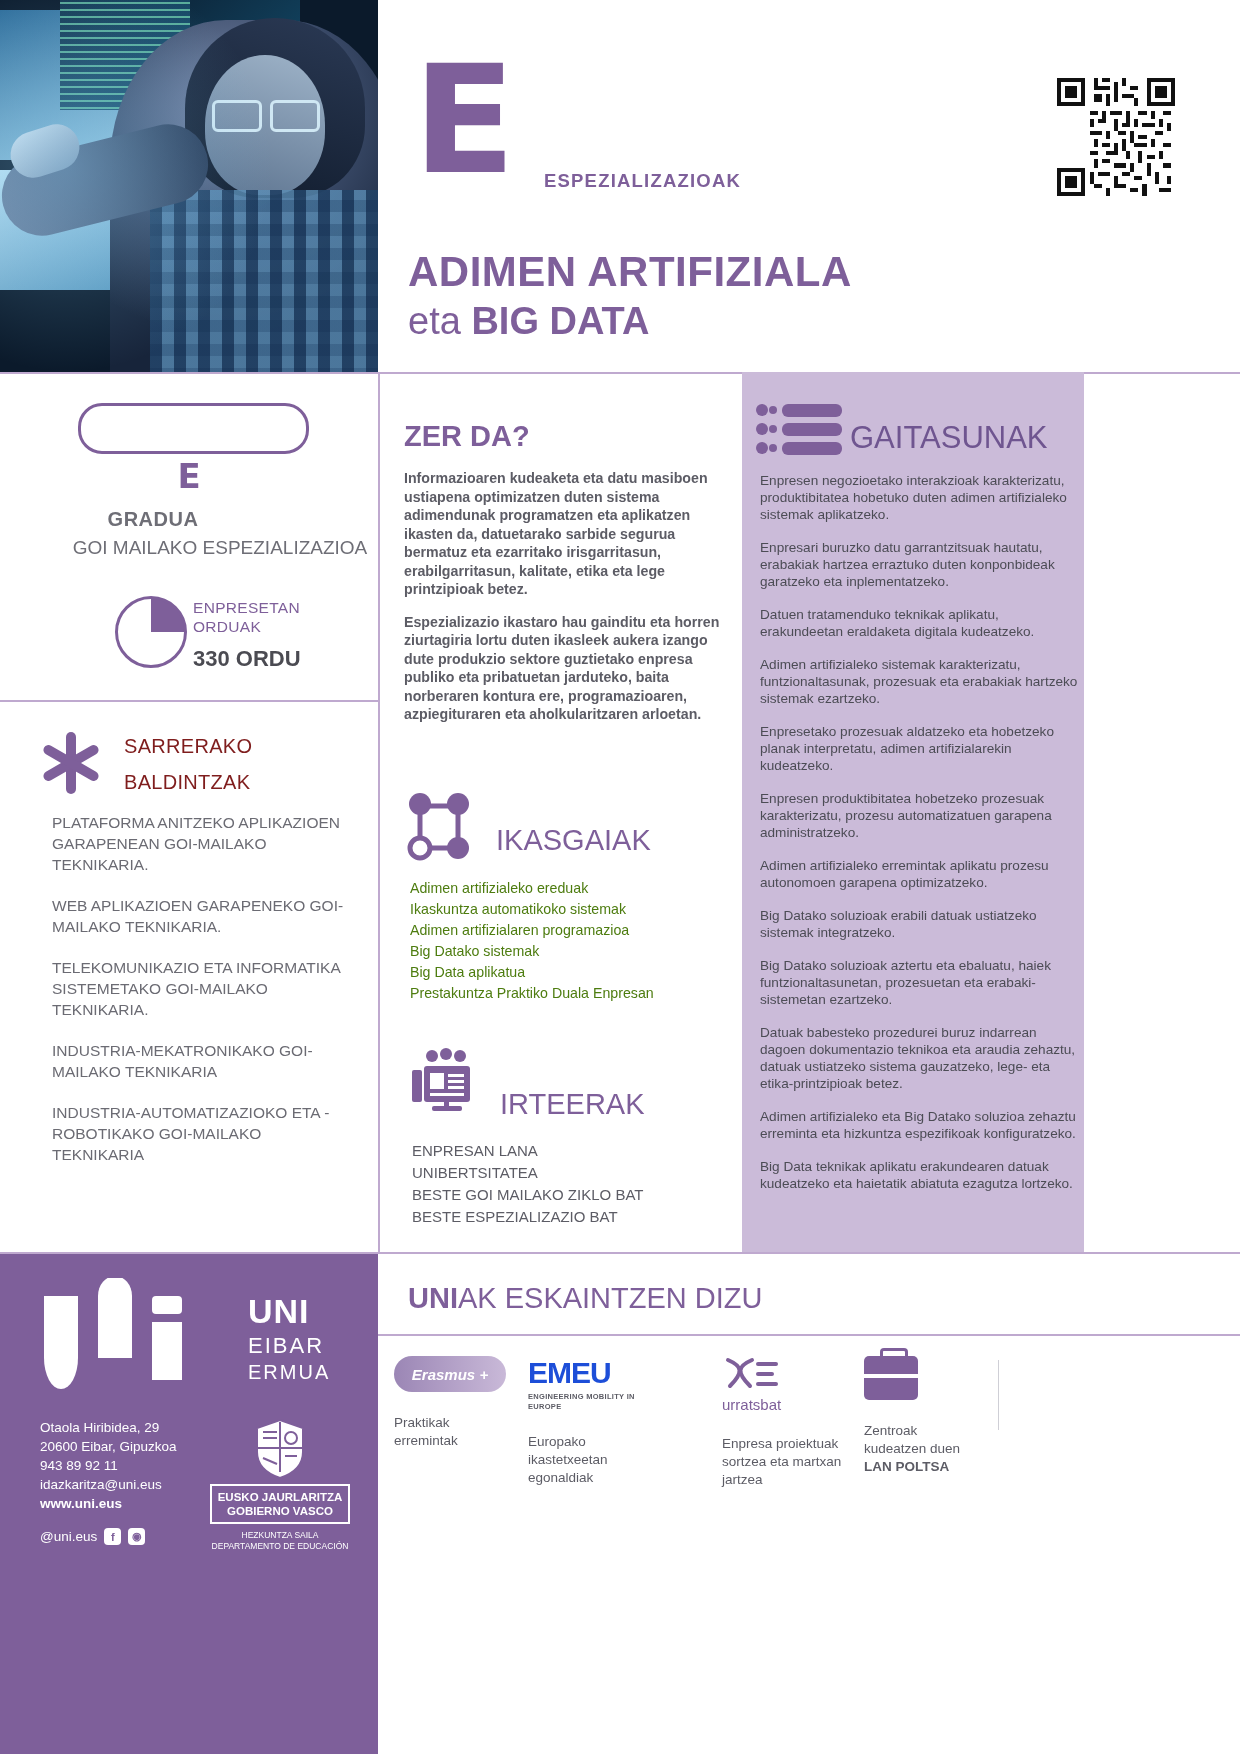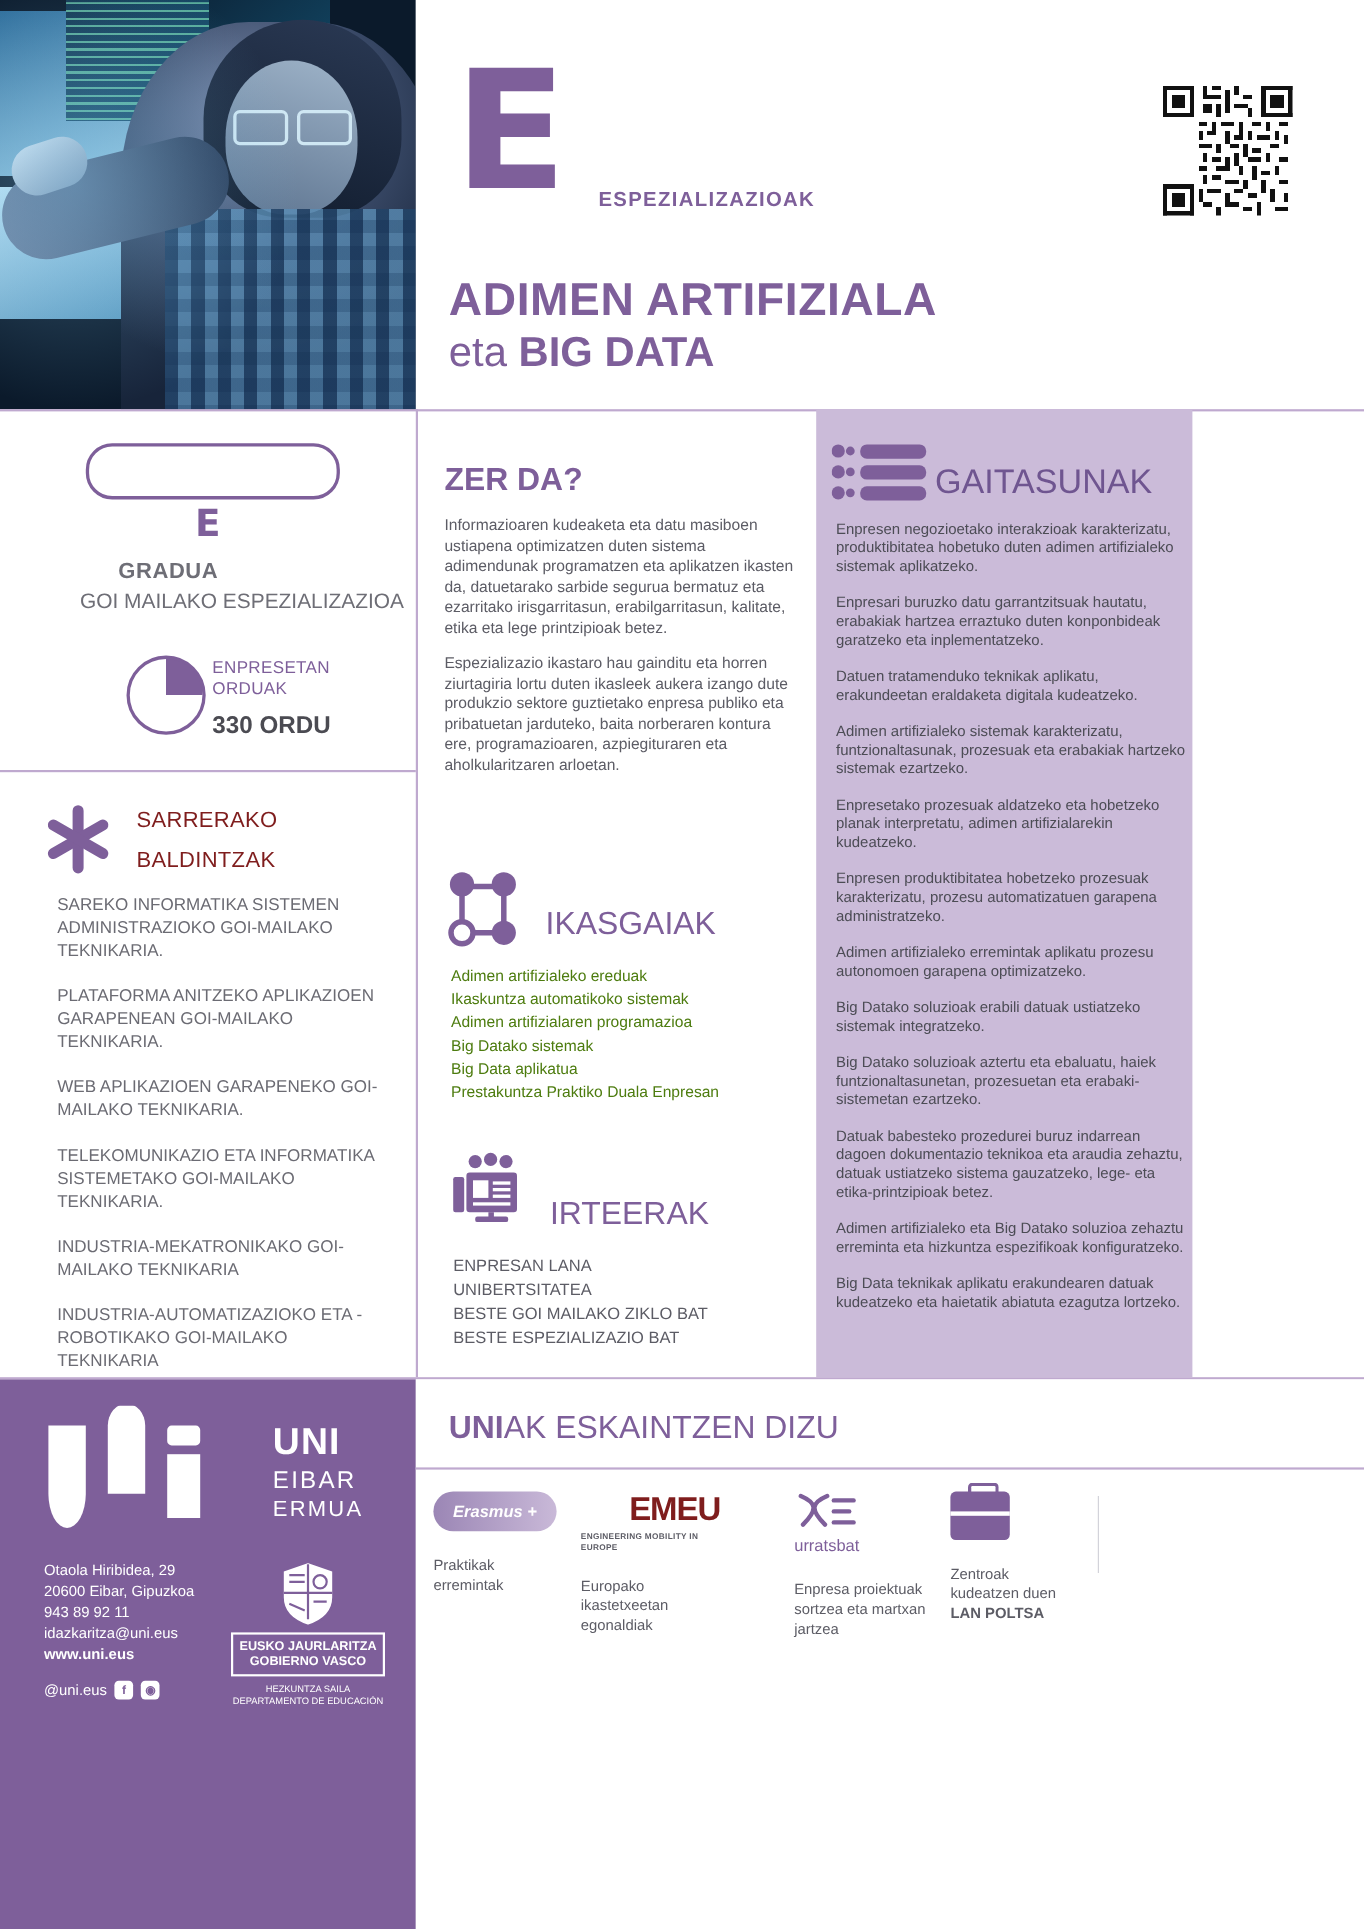--- a/index.html
+++ b/index.html
@@ -81,21 +81,21 @@
   .orduak{position:absolute;left:193px;top:646px;font-size:22px;font-weight:bold;color:#4b4b52;}
 
   .star{position:absolute;left:38px;top:730px;width:66px;height:66px;color:#7e5f9a;}
   .sarrerako{position:absolute;left:124px;top:728px;font-size:20px;color:#7f1d1d;line-height:36px;letter-spacing:.3px;}
   .reqs{position:absolute;left:52px;top:812px;width:300px;font-size:15.5px;line-height:21px;color:#6b6b73;}
   .reqs p{margin:0 0 20px 0;}
 
   
   .mid{position:absolute;left:404px;top:420px;width:318px;}
   .h-zerda{font-size:29px;font-weight:bold;color:#7e5f9a;margin:0 0 16px 0;}
-  .mid p{font-size:14.2px;line-height:18.5px;color:#5c5c65;margin:0 0 14px 0;}
+  .mid p{font-size:14.2px;line-height:18.5px;color:#5c5c65;margin:0 0 14px 0;font-weight:bold;}
 
   .ikas-icon{position:absolute;left:404px;top:790px;width:70px;height:74px;}
   .h-ikas{position:absolute;left:496px;top:824px;font-size:29px;color:#7e5f9a;}
   .ikas-list{position:absolute;left:410px;top:878px;width:320px;font-size:14.2px;line-height:21px;color:#4d7c0f;}
 
   .irt-icon{position:absolute;left:408px;top:1046px;width:72px;height:72px;}
   .h-irt{position:absolute;left:500px;top:1088px;font-size:29px;color:#7e5f9a;}
   .irt-list{position:absolute;left:412px;top:1140px;width:320px;font-size:15px;line-height:22px;color:#5c5c65;}
 
   
@@ -126,21 +126,21 @@
   .uniak b{font-weight:bold;}
   .fline{position:absolute;left:0px;top:80px;width:862px;height:2px;background:#bfa9cf;}
   .partners{position:absolute;left:16px;top:102px;width:846px;display:flex;}
   .pcol{width:112px;margin-right:22px;}
   .pcol.wide{width:120px;}
   .pcap{font-size:13.5px;line-height:18px;color:#5c5c65;margin-top:22px;}
   .vsep{position:absolute;left:620px;top:106px;width:1px;height:70px;background:#cfcfd6;}
 
   .erasmus{width:112px;height:36px;border-radius:18px;background:linear-gradient(90deg,#9b86b5,#c9b9d8);
     color:#fff;font-size:15px;font-weight:bold;display:flex;align-items:center;justify-content:center;font-style:italic;}
-  .emeu{font-size:30px;font-weight:bold;color:#7f1d1d;letter-spacing:-1px;margin-left:44px;}
+  .emeu{font-size:30px;font-weight:bold;color:#1d4ed8;letter-spacing:-1px;}
   .emeu-sub{font-size:7.5px;line-height:9.5px;color:#5c5c65;font-weight:bold;letter-spacing:.3px;margin-top:2px;}
   .dual{width:116px;height:46px;border-radius:23px;background:#2a2a33;color:#fff;display:flex;flex-direction:column;
     align-items:center;justify-content:center;font-size:13px;font-weight:bold;line-height:15px;}
   .urrats{color:#7e5f9a;}
   .urrats-t{font-size:15px;color:#7e5f9a;margin-top:2px;}
   .case{width:54px;height:44px;background:#7e5f9a;border-radius:5px;position:relative;}
   .case:before{content:"";position:absolute;left:16px;top:-8px;width:22px;height:10px;border:3px solid #7e5f9a;border-bottom:none;border-radius:4px 4px 0 0;}
   .case:after{content:"";position:absolute;left:0;top:18px;width:54px;height:4px;background:#fff;}
 </style>
 </head>
@@ -285,21 +285,20 @@
       <rect x="28" y="2" width="10" height="62" rx="5" transform="rotate(60 33 33)"></rect>
       <rect x="28" y="2" width="10" height="62" rx="5" transform="rotate(120 33 33)"></rect>
     </g>
   </svg>
 </div>
 <div class="sarrerako">
   <span>SARRERAKO</span><br>
   <span>BALDINTZAK</span>
 </div>
 <div class="reqs">
-  <p>SAREKO INFORMATIKA SISTEMEN ADMINISTRAZIOKO GOI-MAILAKO TEKNIKARIA.</p>
   <p>PLATAFORMA ANITZEKO APLIKAZIOEN GARAPENEAN GOI-MAILAKO TEKNIKARIA.</p>
   <p>WEB APLIKAZIOEN GARAPENEKO GOI-MAILAKO TEKNIKARIA.</p>
   <p>TELEKOMUNIKAZIO ETA INFORMATIKA SISTEMETAKO GOI-MAILAKO TEKNIKARIA.</p>
   <p>INDUSTRIA-MEKATRONIKAKO GOI-MAILAKO TEKNIKARIA</p>
   <p>INDUSTRIA-AUTOMATIZAZIOKO ETA -ROBOTIKAKO GOI-MAILAKO TEKNIKARIA</p>
 </div>
 
 <div class="mid">
   <div class="h-zerda">ZER DA?</div>
   <p>Informazioaren kudeaketa eta datu masiboen ustiapena optimizatzen duten sistema adimendunak programatzen eta aplikatzen ikasten da, datuetarako sarbide segurua bermatuz eta ezarritako irisgarritasun, erabilgarritasun, kalitate, etika eta lege printzipioak betez.</p>

